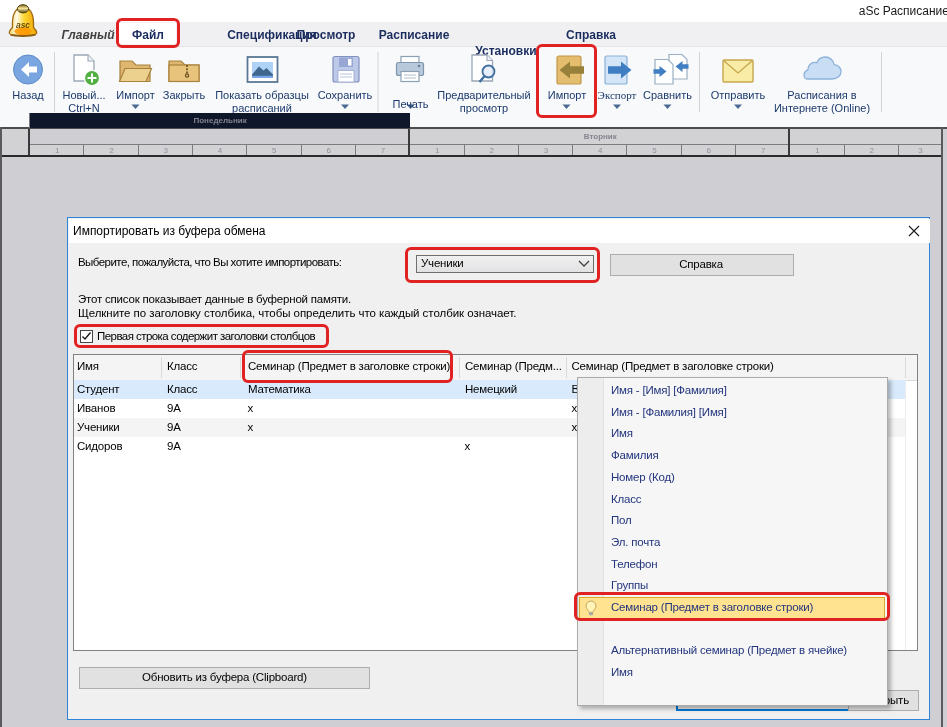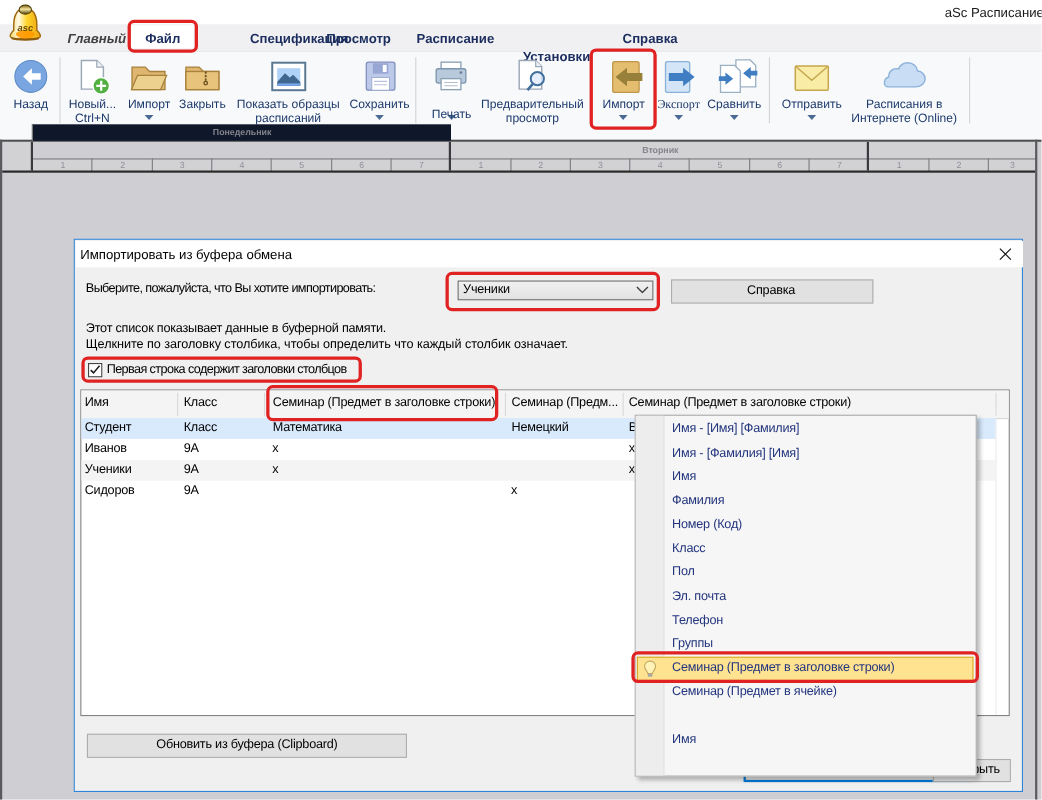--- a/index.html
+++ b/index.html
@@ -249,21 +249,21 @@
 <div class="mi" style="top:132.2px;">Пол</div>
 <div class="mi" style="top:153.9px;">Эл. почта</div>
 <div class="mi" style="top:175.6px;">Телефон</div>
 <div class="mi" style="top:197.3px;">Группы</div>
 <div style="position:absolute;left:1px;top:219px;width:306px;height:21.7px;background:#ffe391;border:1px solid #d9a826;box-sizing:border-box;"></div>
 <div class="mi" style="top:219px;">Семинар (Предмет в заголовке строки)</div>
 <svg style="position:absolute;left:6px;top:222px;" width="14" height="16" viewBox="0 0 14 16">
 <path d="M7,1 C4,1 2,3.2 2,6 C2,8 3.2,9 4,10.2 C4.6,11 4.8,11.6 4.9,12.3 L9.1,12.3 C9.2,11.6 9.4,11 10,10.2 C10.8,9 12,8 12,6 C12,3.2 10,1 7,1 Z" fill="#fff3b8" stroke="#c0a860" stroke-width="1"></path>
 <rect x="4.9" y="12.6" width="4.2" height="2.6" rx="0.8" fill="#a8a8a8"></rect>
 </svg>
-<div class="mi" style="top:240.7px;">Семинар (Предмет в ячейке)</div>
+<div class="mi" style="top:262.4px;">Альтернативный семинар (Предмет в ячейке)</div>
 <div class="mi" style="top:284.1px;">Имя</div>
 </div>
 
 <div class="redbox" style="left:116px;top:18px;width:58px;height:24px;"></div>
 <div class="redbox" style="left:536px;top:44px;width:55px;height:68px;"></div>
 <div class="redbox" style="left:405px;top:247px;width:189px;height:30px;"></div>
 <div class="redbox" style="left:74px;top:324px;width:249px;height:18px;"></div>
 <div class="redbox" style="left:242px;top:350px;width:205px;height:27px;"></div>
 <div class="redbox" style="left:574px;top:592px;width:310px;height:23px;"></div>
 

